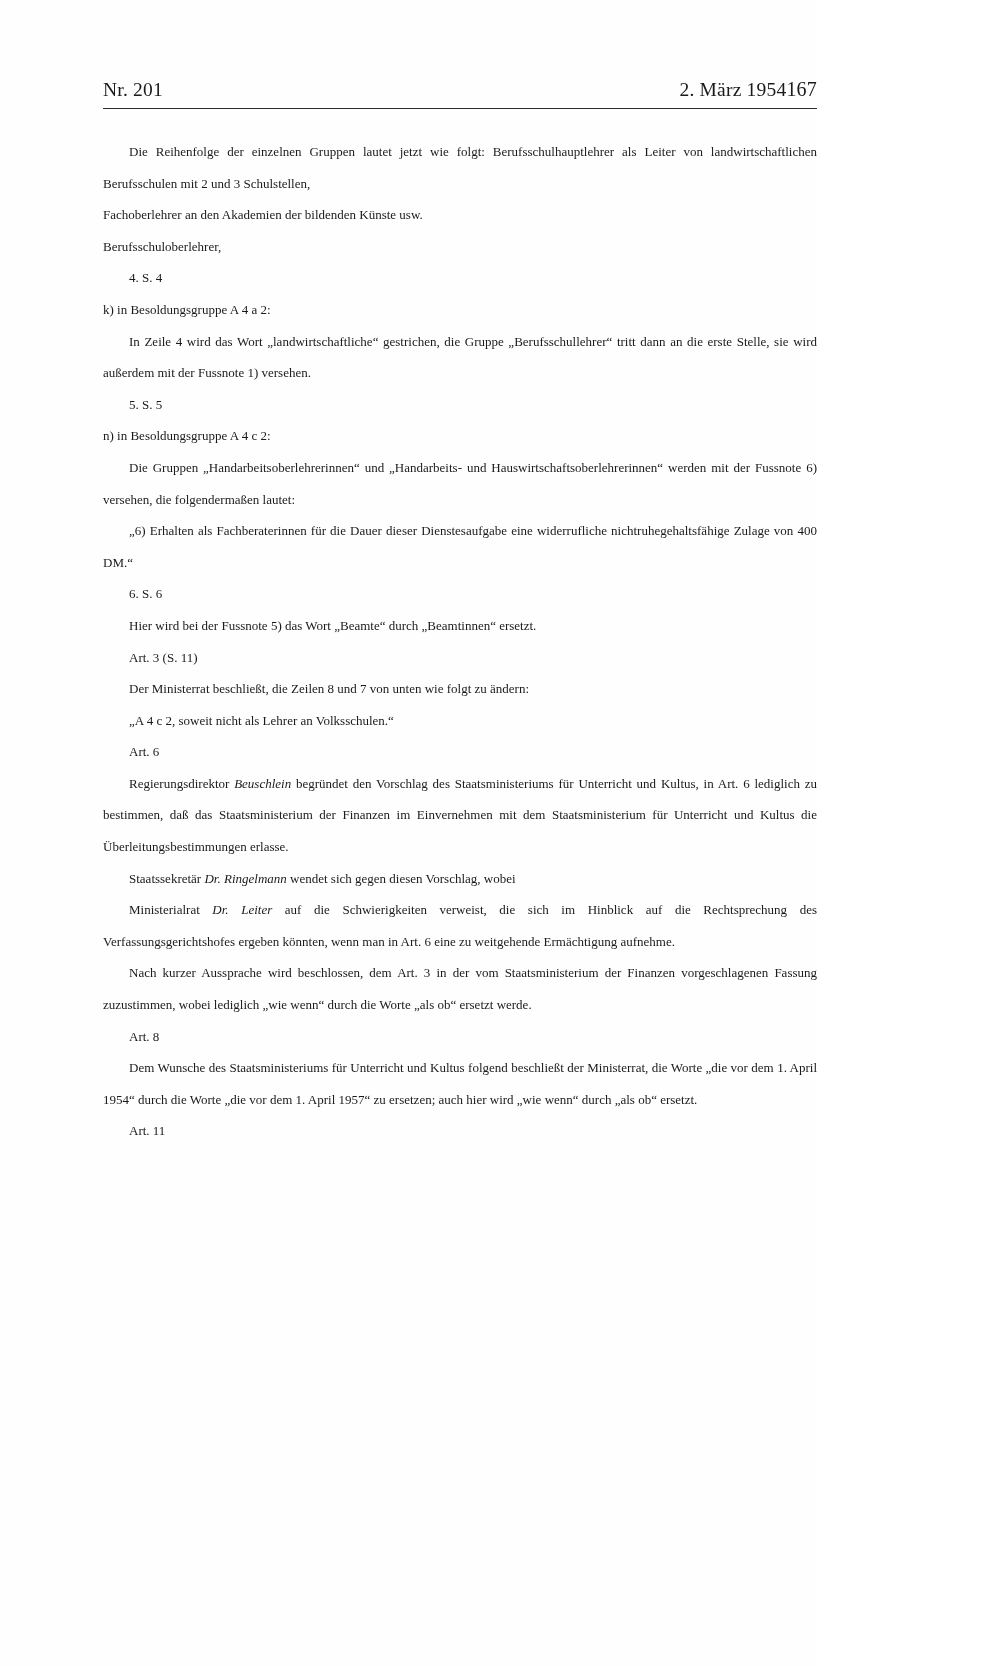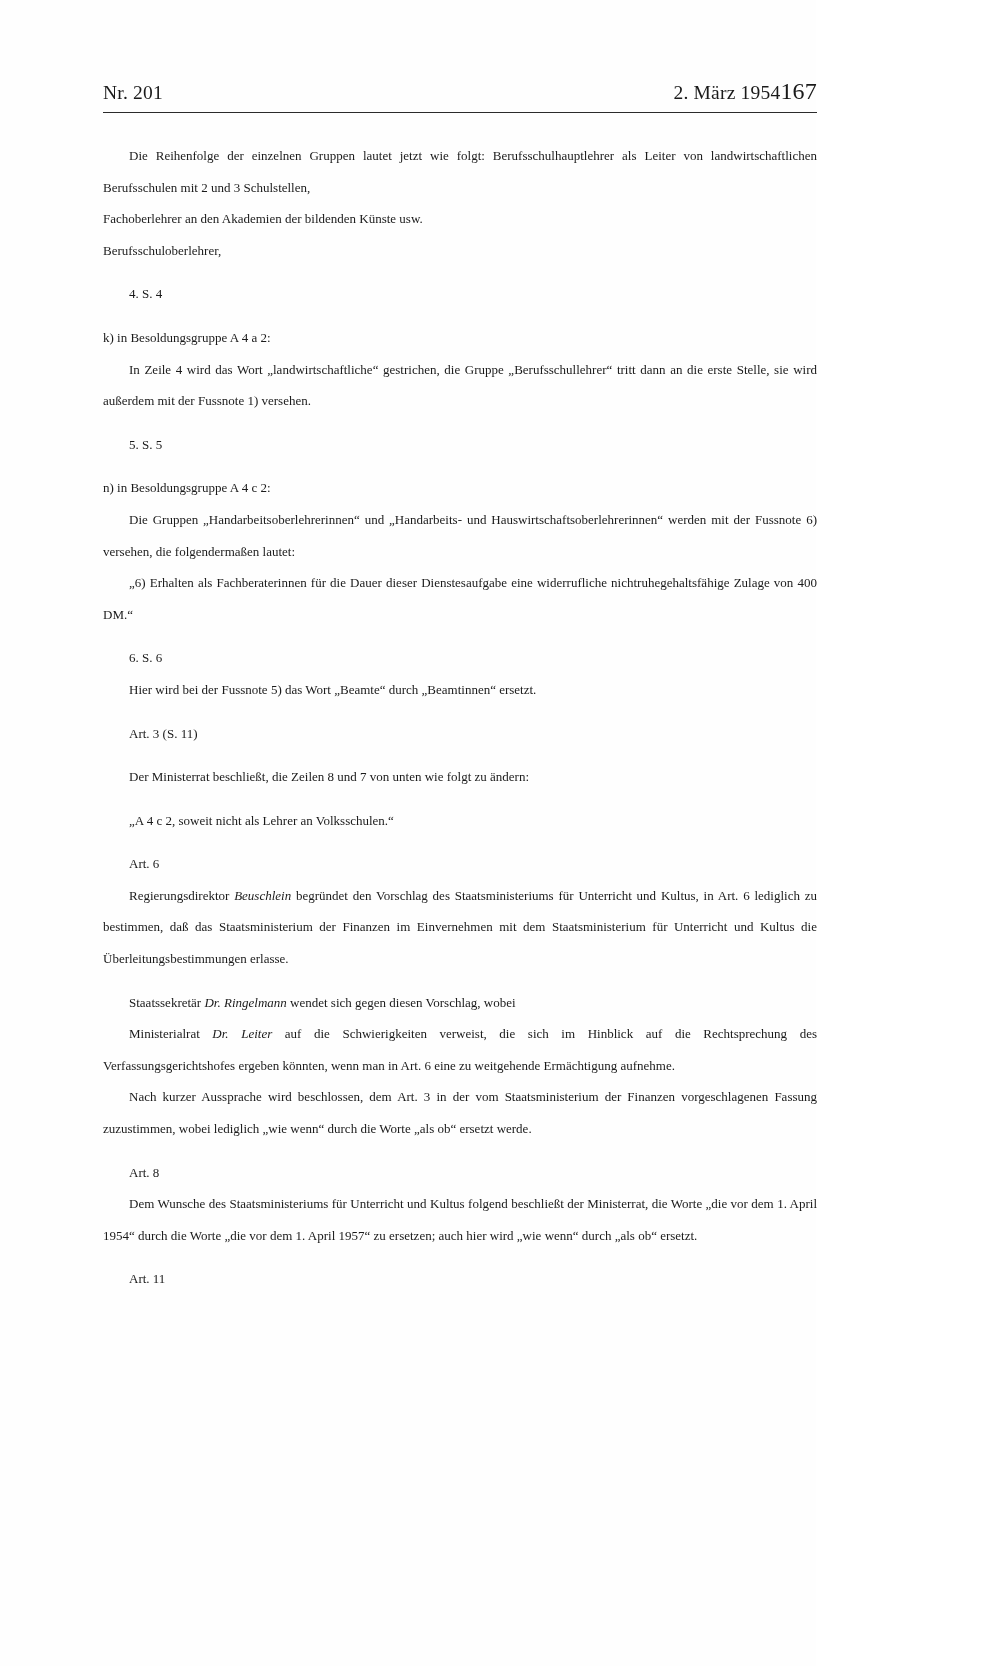--- a/index.html
+++ b/index.html
@@ -37,42 +37,41 @@
     padding-bottom: 7px;
     border-bottom: 1.1px solid #2b2b2b;
   }
   .header .h-left { flex: 0 0 auto; }
   .header .h-center {
     flex: 1 1 auto;
     text-align: right;
   }
   .header .h-right {
     flex: 0 0 auto;
-    font-size: 24px;
+    font-size: 20px;
   }
   .body-text {
     margin-top: 27px;
     font-size: 13px;
     line-height: 31.6px;
     text-align: justify;
     text-justify: inter-word;
     hyphens: manual;
   }
   p {
     margin: 0;
   }
   p.indent {
     text-indent: 26px;
   }
   p.noindent {
     text-indent: 0;
   }
   p.last-line-left {
     text-align: left;
-    margin-top: 12px;
   }
   i, .ital {
     font-style: italic;
   }
 </style>
 </head>
 <body>
 
 <div class="page">
   <div class="content">

